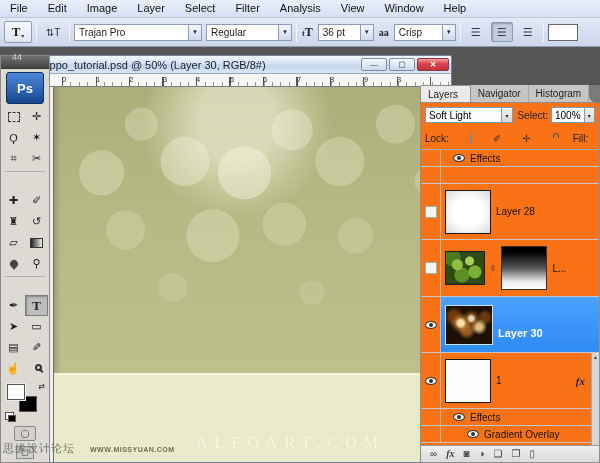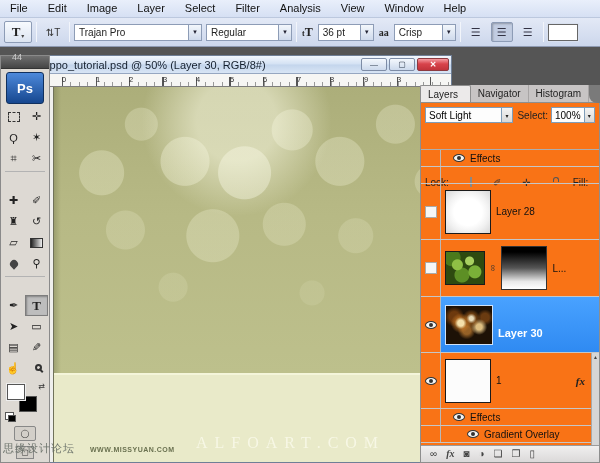--- a/index.html
+++ b/index.html
@@ -112,21 +112,21 @@
   .panel-corner { margin-left:auto; width:12px; height:18px; background:#7a7a7a; border-radius:0 0 0 8px; }
   .panel-body { position:absolute; left:0; top:18px; right:0; bottom:0; background:#f97316; border:1px solid #8e8e8e; border-top:none; }
   .blend-row { height:24px; display:flex; align-items:center; gap:3px; padding:0 4px; }
   .pcombo { display:flex; align-items:center; height:16px; background:#fdfdfd; border:1px solid #7f9db9; font-size:10px; }
   .pcombo .cval { flex:1; padding:0 3px; white-space:nowrap; }
   .pcombo .cbtn { width:11px; height:100%; border-left:1px solid #7f9db9; background:linear-gradient(#f3f3f3,#d8d8d8);
     display:flex; align-items:center; justify-content:center; font-size:6px; color:#222; }
   .w-blend { width:88px; } .w-val { width:44px; }
   .plabel { font-size:10px; color:#222; }
   .ml-auto { margin-left:auto; }
-  .lock-row { height:22px; display:flex; align-items:center; gap:21px; padding:0 4px;margin-top:44px; }
+  .lock-row { height:22px; display:flex; align-items:center; gap:21px; padding:0 4px; }
   .lock-icon { font-size:10px; color:#333; }
   .checker { width:10px; height:10px; border:1px solid #888; background:repeating-conic-gradient(#9a9a9a 0 25%,#fff 0 50%); background-size:6px 6px; }
   .lockpad { width:8px; height:6px; background:#555; border-radius:1px; position:relative; margin-top:3px; }
   .lockpad::before { content:""; position:absolute; top:-4px; left:1px; width:4px; height:4px; border:1px solid #555; border-bottom:none; border-radius:3px 3px 0 0; }
   .layer-list { position:absolute; left:0; top:46px; right:0; bottom:17px; border-top:1px solid #adadad; overflow:hidden; }
   .lrow { display:flex; border-bottom:1px solid #c6c6c6; }
   .eyecell { width:20px; border-right:1px solid #b8b8b8; display:flex; align-items:center; justify-content:center; flex:none; }
   .rowbody { flex:1; display:flex; align-items:center; gap:5px; padding:0 4px; overflow:hidden; }
   .fxrow { height:17px; }
   .fxrow .rowbody { padding-left:12px; }

